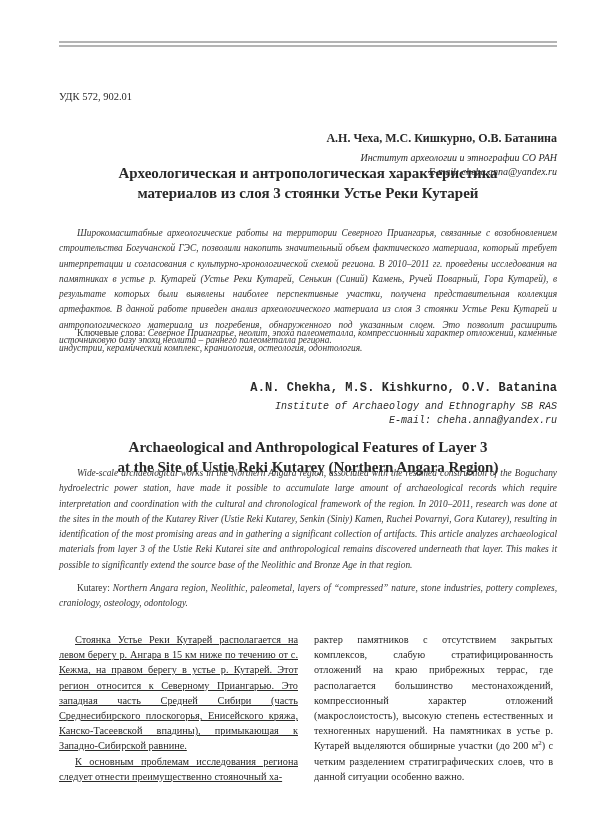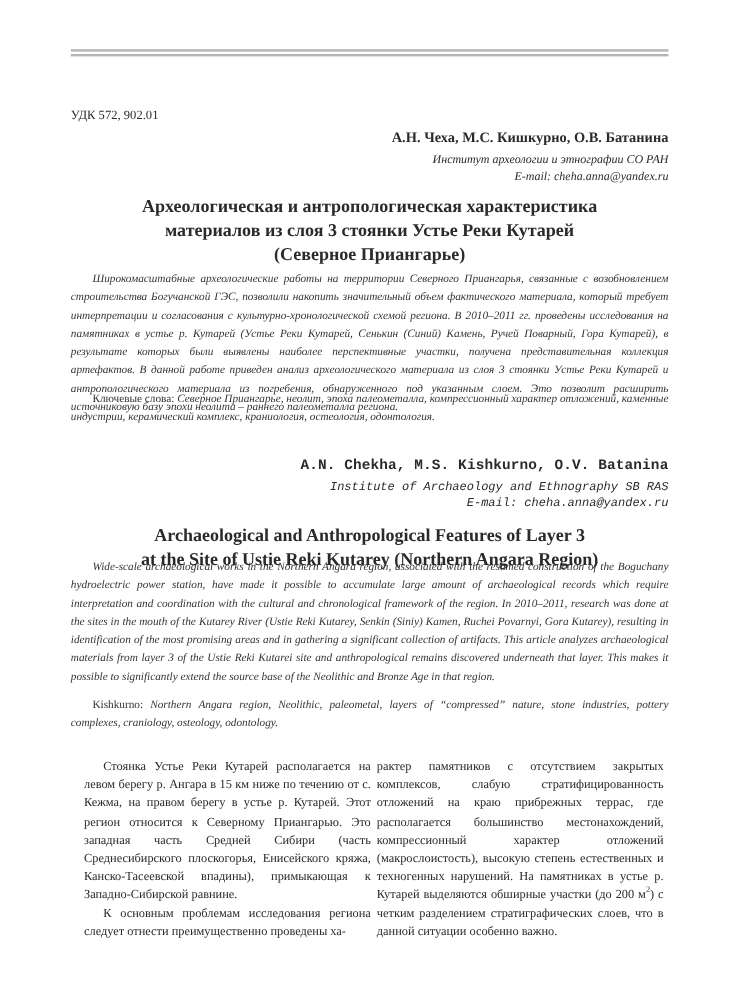--- a/index.html
+++ b/index.html
@@ -8,21 +8,21 @@
       font-family: "Liberation Serif", "DejaVu Serif", serif; color: #2a2a2a;
     }
     .rule { position: absolute; left: 59px; width: 498px; height: 2px; background: #b4b4b4; }
     .rule.r1 { top: 41px; }
     .rule.r2 { top: 45px; }
     .udk { position: absolute; left: 59px; top: 91px; font-size: 10.5px; }
     .right-block { position: absolute; right: 54px; text-align: right; }
     .authors { font-weight: bold; font-size: 12px; }
     .affil { font-style: italic; font-size: 10px; line-height: 14px; }
     .ru-authors-block { top: 107px; }
-    .ru-authors-block .authors { margin-bottom: 5px; }
+    .ru-authors-block .authors { margin-bottom: 5px; margin-top: 24px; }
     .title {
       position: absolute; left: 59px; width: 498px; text-align: center;
       font-weight: bold; font-size: 15px; line-height: 20px;
     }
     .ru-title { top: 163px; }
     .abstract {
       position: absolute; left: 59px; width: 498px; font-style: italic;
       font-size: 9.4px; line-height: 15.3px; text-align: justify; color: #333;
     }
     .abstract p { margin: 0; text-indent: 18px; }
@@ -37,21 +37,21 @@
     .en-authors-block .authors { margin-bottom: 5px; letter-spacing: 0.1px; }
     .en-title { top: 437px; }
     .en-abstract { top: 466px; }
     .en-keywords { top: 581px; }
     .column {
       position: absolute; top: 632px; width: 239px; font-size: 10.3px;
       line-height: 15.2px; text-align: justify; color: #2a2a2a;
     }
     .column p { margin: 0; text-indent: 16px; }
     .column p.cont { text-indent: 0; }
-    .col-left { left: 70px; }
+    .col-left { left: 59px; text-decoration: underline; }
     .col-right { left: 314px; }
     sup { font-size: 7px; line-height: 0; vertical-align: super; }
     .page-num { position: absolute; left: 537px; top: 807px; font-size: 10px; color: #444; margin-top: 32px; }
   </style>
 </head>
 <body>
 
 <div class="rule r1"></div>
 <div class="rule r2"></div>
 
@@ -59,21 +59,20 @@
 
 <div class="right-block ru-authors-block">
   <div class="authors">А.Н. Чеха, М.С. Кишкурно, О.В. Батанина</div>
   <div class="affil">Институт археологии и этнографии СО РАН</div>
   <div class="affil">E-mail: cheha.anna@yandex.ru</div>
 </div>
 
 <div class="title ru-title">
   <div>Археологическая и антропологическая характеристика</div>
   <div>материалов из слоя 3 стоянки Устье Реки Кутарей</div>
-  <div>(Северное Приангарье)</div>
 </div>
 
 <div class="abstract ru-abstract">
   <p>Широкомасштабные археологические работы на территории Северного Приангарья, связанные с возобновлением строительства Богучанской ГЭС, позволили накопить значительный объем фактического материала, который требует интерпретации и согласования с культурно-хронологической схемой региона. В 2010–2011 гг. проведены исследования на памятниках в устье р. Кутарей (Устье Реки Кутарей, Сенькин (Синий) Камень, Ручей Поварный, Гора Кутарей), в результате которых были выявлены наиболее перспективные участки, получена представительная коллекция артефактов. В данной работе приведен анализ археологического материала из слоя 3 стоянки Устье Реки Кутарей и антропологического материала из погребения, обнаруженного под указанным слоем. Это позволит расширить источниковую базу эпохи неолита –  раннего палеометалла региона.</p>
 </div>
 
 <div class="keywords ru-keywords">
   <span>Ключевые слова: </span><span class="kw-values">Северное Приангарье, неолит, эпоха палеометалла, компрессионный характер отложений, каменные индустрии, керамический комплекс, краниология, остеология, одонтология.</span>
 </div>
 
@@ -86,25 +85,25 @@
 <div class="title en-title">
   <div>Archaeological and Anthropological Features of Layer 3</div>
   <div>at the Site of Ustie Reki Kutarey (Northern Angara Region)</div>
 </div>
 
 <div class="abstract en-abstract">
   <p>Wide-scale archaeological works in the Northern Angara region, associated with the resumed construction of the Boguchany hydroelectric power station, have made it possible to accumulate large amount of archaeological records which require interpretation and coordination with the cultural and chronological framework of the region. In 2010–2011, research was done at the sites in the mouth of the Kutarey River (Ustie Reki Kutarey, Senkin (Siniy) Kamen, Ruchei Povarnyi, Gora Kutarey), resulting in identification of the most promising areas and in gathering a significant collection of artifacts. This article analyzes archaeological materials from layer 3 of the Ustie Reki Kutarei site and anthropological remains discovered underneath that layer. This makes it possible to significantly extend the source base of the Neolithic and Bronze Age in that region.</p>
 </div>
 
 <div class="keywords en-keywords">
-  <span>Kishkurno: </span><span class="kw-values">Northern Angara region, Neolithic, paleometal, layers of “compressed” nature, stone industries, pottery complexes, craniology, osteology, odontology.</span>
+  <span>Kutarey: </span><span class="kw-values">Northern Angara region, Neolithic, paleometal, layers of “compressed” nature, stone industries, pottery complexes, craniology, osteology, odontology.</span>
 </div>
 
 <div class="column col-left">
   <p>Стоянка Устье Реки Кутарей располагается на левом берегу р. Ангара в 15 км ниже по течению от с. Кежма, на правом берегу в устье р. Кутарей. Этот регион относится к Северному Приангарью. Это западная часть Средней Сибири (часть Среднесибирского плоскогорья, Енисейского кряжа, Канско-Тасеевской впадины), примыкающая к Западно-Сибирской равнине.</p>
-  <p>К основным проблемам исследования региона следует отнести преимущественно проведены ха-</p>
+  <p>К основным проблемам исследования региона следует отнести преимущественно стояночный ха-</p>
 </div>
 
 <div class="column col-right">
   <p class="cont"><span>рактер памятников с отсутствием закрытых комплексов, слабую стратифицированность отложений на краю прибрежных террас, где располагается большинство местонахождений, компрессионный характер отложений (макрослоистость), высокую степень естественных и техногенных нарушений. На памятниках в устье р. Кутарей выделяются обширные участки  (до 200 м</span><sup>2</sup><span>) с четким разделением стратиграфических слоев, что в данной ситуации особенно важно.</span></p>
 </div>
 
 <div class="page-num">235</div>
 
 </body></html>

